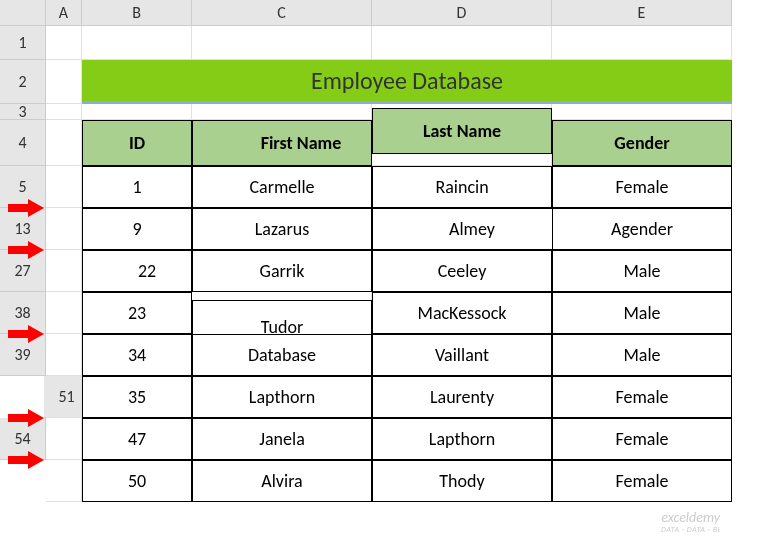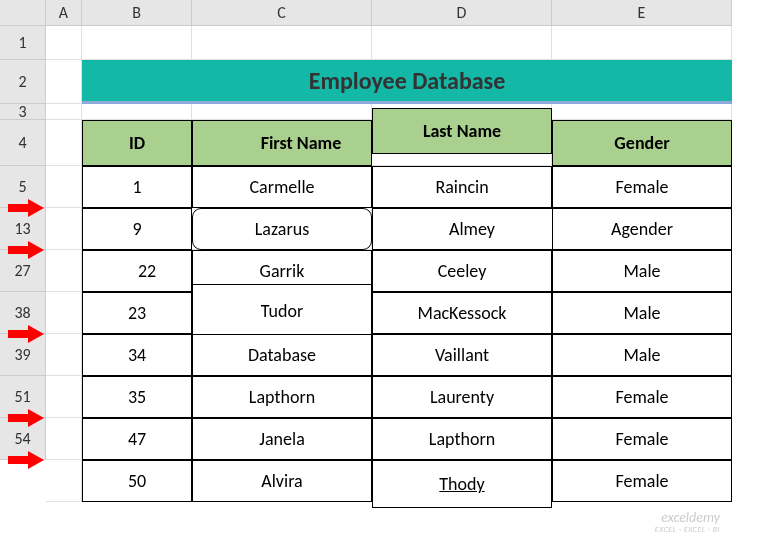--- a/index.html
+++ b/index.html
@@ -5,21 +5,21 @@
     * { box-sizing: border-box; margin: 0; padding: 0; }
     body { font-family: Calibri, Arial, sans-serif; background: #fff; width: 768px; height: 547px; position: relative; overflow: hidden; }
     .sheet { position: relative; }
     .corner { position: absolute; left: 0; top: 0; width: 46px; height: 26px; background: #e6e6e6; border-right: 1px solid #ccc; border-bottom: 1px solid #ccc; }
     .col-headers { position: absolute; left: 46px; top: 0; height: 26px; display: flex; }
     .col-header { background: #e6e6e6; border-right: 1px solid #ccc; border-bottom: 1px solid #ccc; display: flex; align-items: center; justify-content: center; font-size: 16px; color: #333; height: 26px; }
     .row-headers { position: absolute; left: 0; top: 26px; width: 46px; }
     .row-header { background: #e6e6e6; border-right: 1px solid #ccc; border-bottom: 1px solid #ccc; display: flex; align-items: center; justify-content: center; font-size: 16px; color: #333; width: 46px; }
     .grid { position: absolute; left: 46px; top: 26px; }
     .cell { position: absolute; border-right: 1px solid #e0e0e0; border-bottom: 1px solid #e0e0e0; }
-    .title-banner { position: absolute; background: #14b8a6; border-bottom: 3px solid #8eaadb; display: flex; align-items: center; justify-content: center; font-size: 24px; font-weight: bold; color: #333; }
+    .title-banner { position: absolute; background: #84cc16; border-bottom: 3px solid #8eaadb; display: flex; align-items: center; justify-content: center; font-size: 24px; font-weight: normal; color: #333; }
     .table-header { position: absolute; background: #a9d08e; border: 1px solid #000; display: flex; align-items: center; justify-content: center; font-size: 18px; font-weight: bold; color: #000; }
     .table-cell { position: absolute; background: #fff; border: 1px solid #000; display: flex; align-items: center; justify-content: center; font-size: 18px; color: #000; }
     .arrow { position: absolute; width: 36px; height: 18px; }
     .arrow svg { width: 100%; height: 100%; }
     .watermark { position: absolute; bottom: 14px; right: 48px; font-size: 14px; color: #ccc; font-style: italic; text-align: right; line-height: 1; }
     .watermark small { font-size: 8px; display: block; letter-spacing: 0.5px; }
   </style>
 </head>
 <body>
 
@@ -35,21 +35,21 @@
   <div class="row-headers" id="row-headers">
       <div class="row-header" style="height: 34px;">1</div>
       <div class="row-header" style="height: 44px;">2</div>
       <div class="row-header" style="height: 16px;">3</div>
       <div class="row-header" style="height: 46px;">4</div>
       <div class="row-header" style="height: 42px;">5</div>
       <div class="row-header" style="height: 42px;">13</div>
       <div class="row-header" style="height: 42px;">27</div>
       <div class="row-header" style="height: 42px;">38</div>
       <div class="row-header" style="height: 42px;">39</div>
-      <div class="row-header" style="height: 42px;">51</div>
+      <div class="row-header" style="height: 42px; margin-left: 44px;">51</div>
       <div class="row-header" style="height: 42px;">54</div>
     </div>
   <div class="grid" id="grid">
       <div class="cell" style="left: 0px; top: 0px; width: 36px; height: 34px;"></div>
       <div class="cell" style="left: 36px; top: 0px; width: 110px; height: 34px;"></div>
       <div class="cell" style="left: 146px; top: 0px; width: 180px; height: 34px;"></div>
       <div class="cell" style="left: 326px; top: 0px; width: 180px; height: 34px;"></div>
       <div class="cell" style="left: 506px; top: 0px; width: 180px; height: 34px;"></div>
       <div class="cell" style="left: 0px; top: 34px; width: 36px; height: 44px;"></div>
       <div class="cell" style="left: 36px; top: 34px; width: 110px; height: 44px;"></div>
@@ -109,46 +109,46 @@
       <div class="title-banner" style="left: 36px; top: 34px; width: 650px; height: 44px;">Employee Database</div>
       <div class="table-header" style="left: 36px; top: 94px; width: 110px; height: 46px;">ID</div>
       <div class="table-header" style="left: 146px; top: 94px; width: 180px; height: 46px; padding-left: 38px;">First Name</div>
       <div class="table-header" style="left: 326px; top: 82px; width: 180px; height: 46px;">Last Name</div>
       <div class="table-header" style="left: 506px; top: 94px; width: 180px; height: 46px;">Gender</div>
       <div class="table-cell" style="left: 36px; top: 140px; width: 110px; height: 42px;">1</div>
       <div class="table-cell" style="left: 146px; top: 140px; width: 180px; height: 42px;">Carmelle</div>
       <div class="table-cell" style="left: 326px; top: 140px; width: 180px; height: 42px;">Raincin</div>
       <div class="table-cell" style="left: 506px; top: 140px; width: 180px; height: 42px;">Female</div>
       <div class="table-cell" style="left: 36px; top: 182px; width: 110px; height: 42px;">9</div>
-      <div class="table-cell" style="left: 146px; top: 182px; width: 180px; height: 42px; border-radius: 9px;">Lazarus</div>
+      <div class="table-cell" style="left: 146px; top: 182px; width: 180px; height: 42px;">Lazarus</div>
       <div class="table-cell" style="left: 326px; top: 182px; width: 200px; height: 42px;">Almey</div>
       <div class="table-cell" style="left: 506px; top: 182px; width: 180px; height: 42px;">Agender</div>
       <div class="table-cell" style="left: 36px; top: 224px; width: 110px; height: 42px; padding-left: 20px;">22</div>
       <div class="table-cell" style="left: 146px; top: 224px; width: 180px; height: 42px;">Garrik</div>
       <div class="table-cell" style="left: 326px; top: 224px; width: 180px; height: 42px;">Ceeley</div>
       <div class="table-cell" style="left: 506px; top: 224px; width: 180px; height: 42px;">Male</div>
       <div class="table-cell" style="left: 36px; top: 266px; width: 110px; height: 42px;">23</div>
-      <div class="table-cell" style="left: 146px; top: 258px; width: 180px; height: 54px;">Tudor</div>
+      <div class="table-cell" style="left: 146px; top: 274px; width: 180px; height: 54px;">Tudor</div>
       <div class="table-cell" style="left: 326px; top: 266px; width: 180px; height: 42px;">MacKessock</div>
       <div class="table-cell" style="left: 506px; top: 266px; width: 180px; height: 42px;">Male</div>
       <div class="table-cell" style="left: 36px; top: 308px; width: 110px; height: 42px;">34</div>
       <div class="table-cell" style="left: 146px; top: 308px; width: 180px; height: 42px;">Database</div>
       <div class="table-cell" style="left: 326px; top: 308px; width: 180px; height: 42px;">Vaillant</div>
       <div class="table-cell" style="left: 506px; top: 308px; width: 180px; height: 42px;">Male</div>
       <div class="table-cell" style="left: 36px; top: 350px; width: 110px; height: 42px;">35</div>
       <div class="table-cell" style="left: 146px; top: 350px; width: 180px; height: 42px;">Lapthorn</div>
       <div class="table-cell" style="left: 326px; top: 350px; width: 180px; height: 42px;">Laurenty</div>
       <div class="table-cell" style="left: 506px; top: 350px; width: 180px; height: 42px;">Female</div>
       <div class="table-cell" style="left: 36px; top: 392px; width: 110px; height: 42px;">47</div>
       <div class="table-cell" style="left: 146px; top: 392px; width: 180px; height: 42px;">Janela</div>
       <div class="table-cell" style="left: 326px; top: 392px; width: 180px; height: 42px;">Lapthorn</div>
       <div class="table-cell" style="left: 506px; top: 392px; width: 180px; height: 42px;">Female</div>
       <div class="table-cell" style="left: 36px; top: 434px; width: 110px; height: 42px;">50</div>
       <div class="table-cell" style="left: 146px; top: 434px; width: 180px; height: 42px;">Alvira</div>
-      <div class="table-cell" style="left: 326px; top: 434px; width: 180px; height: 48px; text-decoration: underline;">Thody</div>
+      <div class="table-cell" style="left: 326px; top: 434px; width: 180px; height: 42px;">Thody</div>
       <div class="table-cell" style="left: 506px; top: 434px; width: 180px; height: 42px;">Female</div>
     </div>
 </div>
 
 <div id="arrows">
     <div class="arrow" style="left: 8px; top: 199px;"><svg viewBox="0 0 36 18">
         <polygon points="0,5 20,5 20,0 36,9 20,18 20,13 0,13" fill="#ff0000"></polygon>
       </svg></div>
     <div class="arrow" style="left: 8px; top: 241px;"><svg viewBox="0 0 36 18">
         <polygon points="0,5 20,5 20,0 36,9 20,18 20,13 0,13" fill="#ff0000"></polygon>
@@ -159,14 +159,14 @@
     <div class="arrow" style="left: 8px; top: 409px;"><svg viewBox="0 0 36 18">
         <polygon points="0,5 20,5 20,0 36,9 20,18 20,13 0,13" fill="#ff0000"></polygon>
       </svg></div>
     <div class="arrow" style="left: 8px; top: 451px;"><svg viewBox="0 0 36 18">
         <polygon points="0,5 20,5 20,0 36,9 20,18 20,13 0,13" fill="#ff0000"></polygon>
       </svg></div>
   </div>
 
 <div class="watermark">
   <span>exceldemy</span>
-  <small>EXCEL · EXCEL · BI</small>
+  <small>DATA · DATA · BI</small>
 </div>
 
 </body></html>

